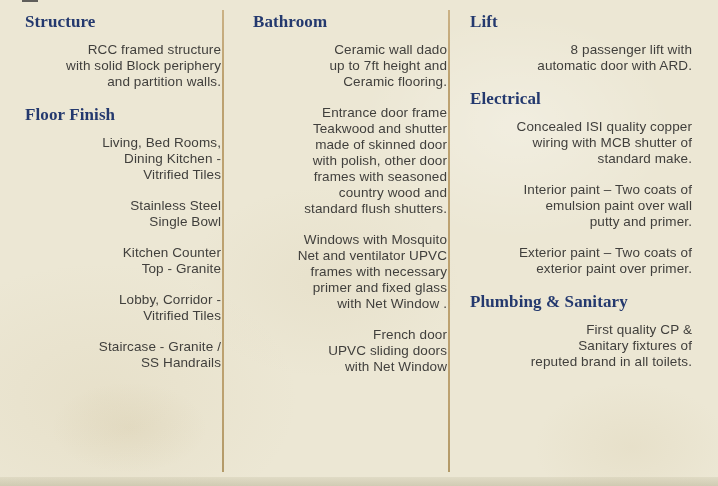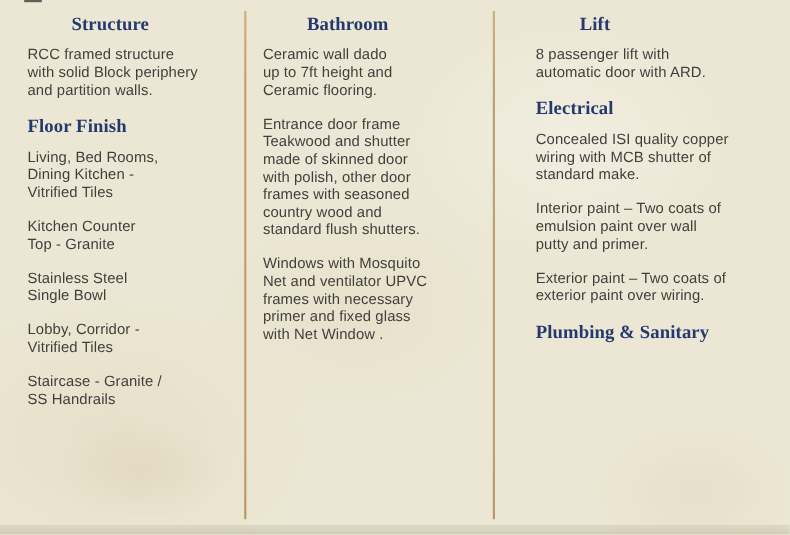--- a/index.html
+++ b/index.html
@@ -12,40 +12,41 @@
       radial-gradient(ellipse 320px 220px at 14% 82%, rgba(186,164,112,0.10), transparent 62%),
       radial-gradient(ellipse 260px 190px at 72% 26%, rgba(255,255,255,0.28), transparent 60%),
       radial-gradient(ellipse 230px 160px at 45% 58%, rgba(178,158,108,0.08), transparent 60%),
       radial-gradient(ellipse 150px 100px at 88% 92%, rgba(186,164,112,0.10), transparent 65%),
       radial-gradient(ellipse 120px 70px at 18% 88%, rgba(170,145,90,0.10), transparent 65%),
       #ece7d4;
   }
   .sheet { position: absolute; inset: 0; }
   .col { position: absolute; top: 12px; }
   .col-1 { left: 25px;  width: 196px; }
-  .col-2 { left: 239px; width: 194px; }
-  .col-3 { left: 487px; width: 222px; }
+  .col-2 { left: 253px; width: 194px; }
+  .col-3 { left: 470px; width: 222px; }
   .col h2 {
     font-family: "Liberation Serif", serif;
     font-weight: 700;
     font-size: 17px;
     line-height: 19px;
     color: #24396e;
     margin: 8px 0 11px 0;
     white-space: pre-line;
     letter-spacing: 0.1px;
   }
-  .col h2:first-child { margin-top: 0; margin-left: 40px; }
+  .col h2:first-child { margin-top: 0; }
   .col p {
     font-size: 13.5px;
     line-height: 16px;
     color: #403f3c;
     margin: 0 0 15px 0;
     white-space: pre-line;
     letter-spacing: 0.1px;
+    text-align: right;
   }
   .divider {
     position: absolute;
     top: 10px;
     width: 2px; height: 462px;
     background: linear-gradient(#c5a877, #b4955e 15%, #b4955e 85%, #a98c55);
     opacity: 0.85;
   }
   .divider-1 { left: 222px; }
   .divider-2 { left: 448px; }
@@ -72,24 +73,24 @@
 
   <div class="col col-1">
     <h2>Structure</h2>
     <p>RCC framed structure
 with solid Block periphery
 and partition walls.</p>
     <h2>Floor Finish</h2>
     <p>Living, Bed Rooms,
 Dining Kitchen -
 Vitrified Tiles</p>
+    <p>Stainless Steel
+Single Bowl</p>
     <p>Kitchen Counter
 Top - Granite</p>
-    <p>Stainless Steel
-Single Bowl</p>
     <p>Lobby, Corridor -
 Vitrified Tiles</p>
     <p>Staircase - Granite /
 SS Handrails</p>
   </div>
 
   <div class="divider divider-1"></div>
 
   <div class="col col-2">
     <h2>Bathroom</h2>
@@ -101,35 +102,41 @@
 made of skinned door
 with polish, other door
 frames with seasoned
 country wood  and
 standard flush shutters.</p>
     <p>Windows with Mosquito
 Net and ventilator UPVC
 frames with necessary
 primer and fixed glass
 with Net Window .</p>
+    <p>French door
+UPVC sliding doors
+with Net Window</p>
   </div>
 
   <div class="divider divider-2"></div>
 
   <div class="col col-3">
     <h2>Lift</h2>
     <p>8 passenger lift with
 automatic door with ARD.</p>
     <h2>Electrical</h2>
     <p>Concealed ISI quality copper
 wiring with MCB shutter of
 standard make.</p>
     <p>Interior paint – Two coats of
 emulsion paint over wall
 putty and primer.</p>
     <p>Exterior paint – Two coats of
-exterior paint over wiring.</p>
+exterior paint over primer.</p>
     <h2>Plumbing &amp; Sanitary</h2>
+    <p>First quality CP &amp;
+Sanitary fixtures of
+reputed brand in all toilets.</p>
   </div>
 
   <div class="bottom-edge"></div>
 
 </div>
 
 </body></html>

